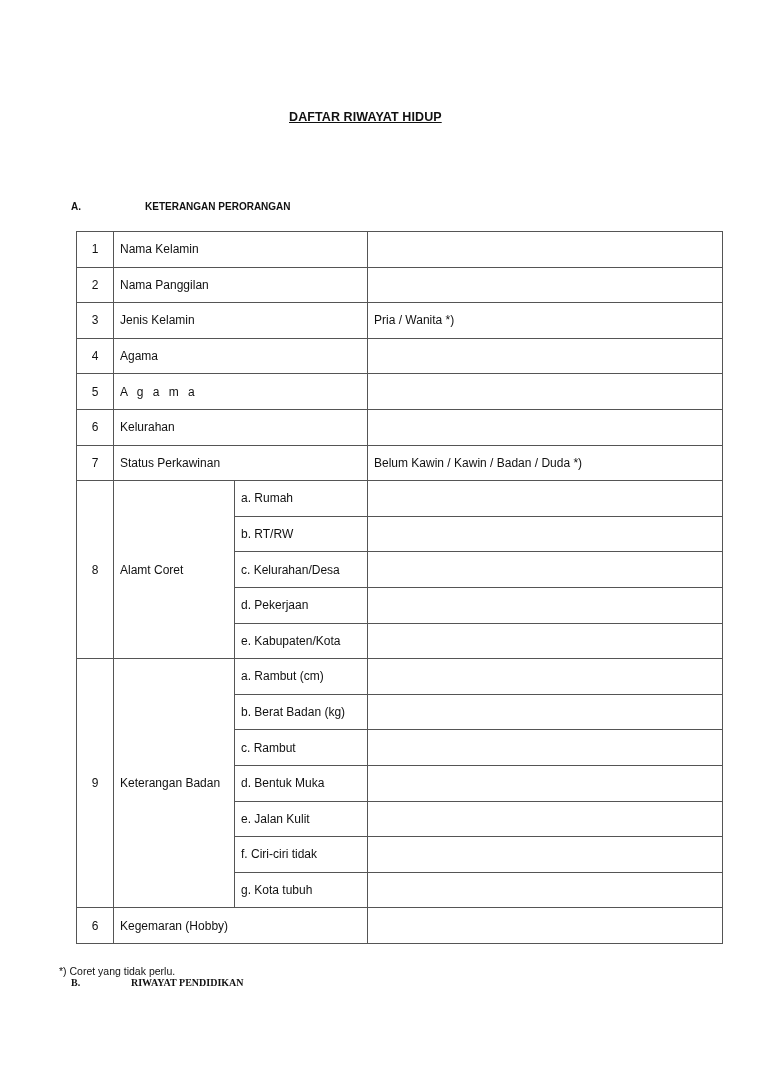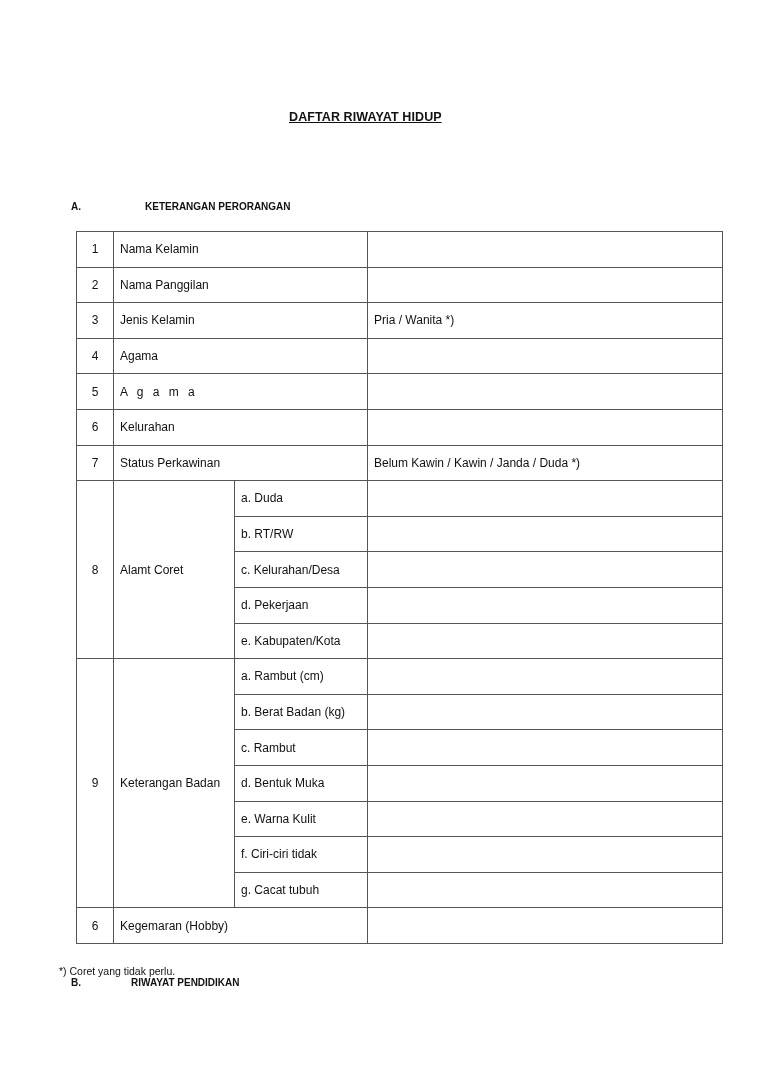--- a/index.html
+++ b/index.html
@@ -3,21 +3,21 @@
 <meta charset="utf-8">
 <style>
   html, body { margin: 0; padding: 0; background: #ffffff; }
   body { width: 768px; height: 1087px; position: relative; overflow: hidden;
          font-family: "Liberation Sans", sans-serif; color: #111; }
   .title { position: absolute; top: 110px; left: 289px; font-size: 12.5px; font-weight: bold;
            text-decoration: underline; letter-spacing: 0.1px; }
   .sec { position: absolute; left: 71px; font-size: 10px; font-weight: bold; }
   .sec .ltr { display: inline-block; width: 74px; }
   .secA { top: 201px; }
-  .secB { top: 977px; left: 71px; }
+  .secB { top: 977px; left: 71px; font-family: Liberation Serif, serif; }
   .secB .ltr { width: 60px; }
   table.form { position: absolute; top: 231px; left: 76px; border-collapse: collapse;
                font-size: 12px; table-layout: fixed; }
   table.form td { border: 1px solid #555; height: 35.6px; padding: 0 6px; vertical-align: middle;
                   box-sizing: border-box; }
   col.c1 { width: 37px; } col.c2 { width: 121px; } col.c3 { width: 133px; } col.c4 { width: 355px; }
   td.no { text-align: center; }
   td.spaced { letter-spacing: 3px; }
   .note { position: absolute; top: 965px; left: 59px; font-size: 10.5px; }
 </style>
@@ -64,27 +64,27 @@
     <td></td>
   </tr>
   <tr>
     <td class="no">6</td>
     <td colspan="2">Kelurahan</td>
     <td></td>
   </tr>
   <tr>
     <td class="no">7</td>
     <td colspan="2">Status Perkawinan</td>
-    <td>Belum Kawin / Kawin / Janda / Duda *)</td>
+    <td>Belum Kawin / Kawin / Badan / Duda *)</td>
   </tr>
 
   <tr>
     <td rowspan="5" class="no">8</td>
     <td rowspan="5">Alamt Coret</td>
-    <td>a. Duda</td>
+    <td>a. Rumah</td>
     <td></td>
   </tr>
   <tr>
     <td>b. RT/RW</td>
     <td></td>
   </tr>
   <tr>
     <td>c. Kelurahan/Desa</td>
     <td></td>
   </tr>
@@ -109,29 +109,29 @@
   </tr>
   <tr>
     <td>c. Rambut</td>
     <td></td>
   </tr>
   <tr>
     <td>d. Bentuk Muka</td>
     <td></td>
   </tr>
   <tr>
-    <td>e. Warna Kulit</td>
+    <td>e. Jalan Kulit</td>
     <td></td>
   </tr>
   <tr>
     <td>f. Ciri-ciri tidak</td>
     <td></td>
   </tr>
   <tr>
-    <td>g. Cacat tubuh</td>
+    <td>g. Kota tubuh</td>
     <td></td>
   </tr>
 
   <tr>
     <td class="no">6</td>
     <td colspan="2">Kegemaran (Hobby)</td>
     <td></td>
   </tr>
 </tbody>
   </table>

